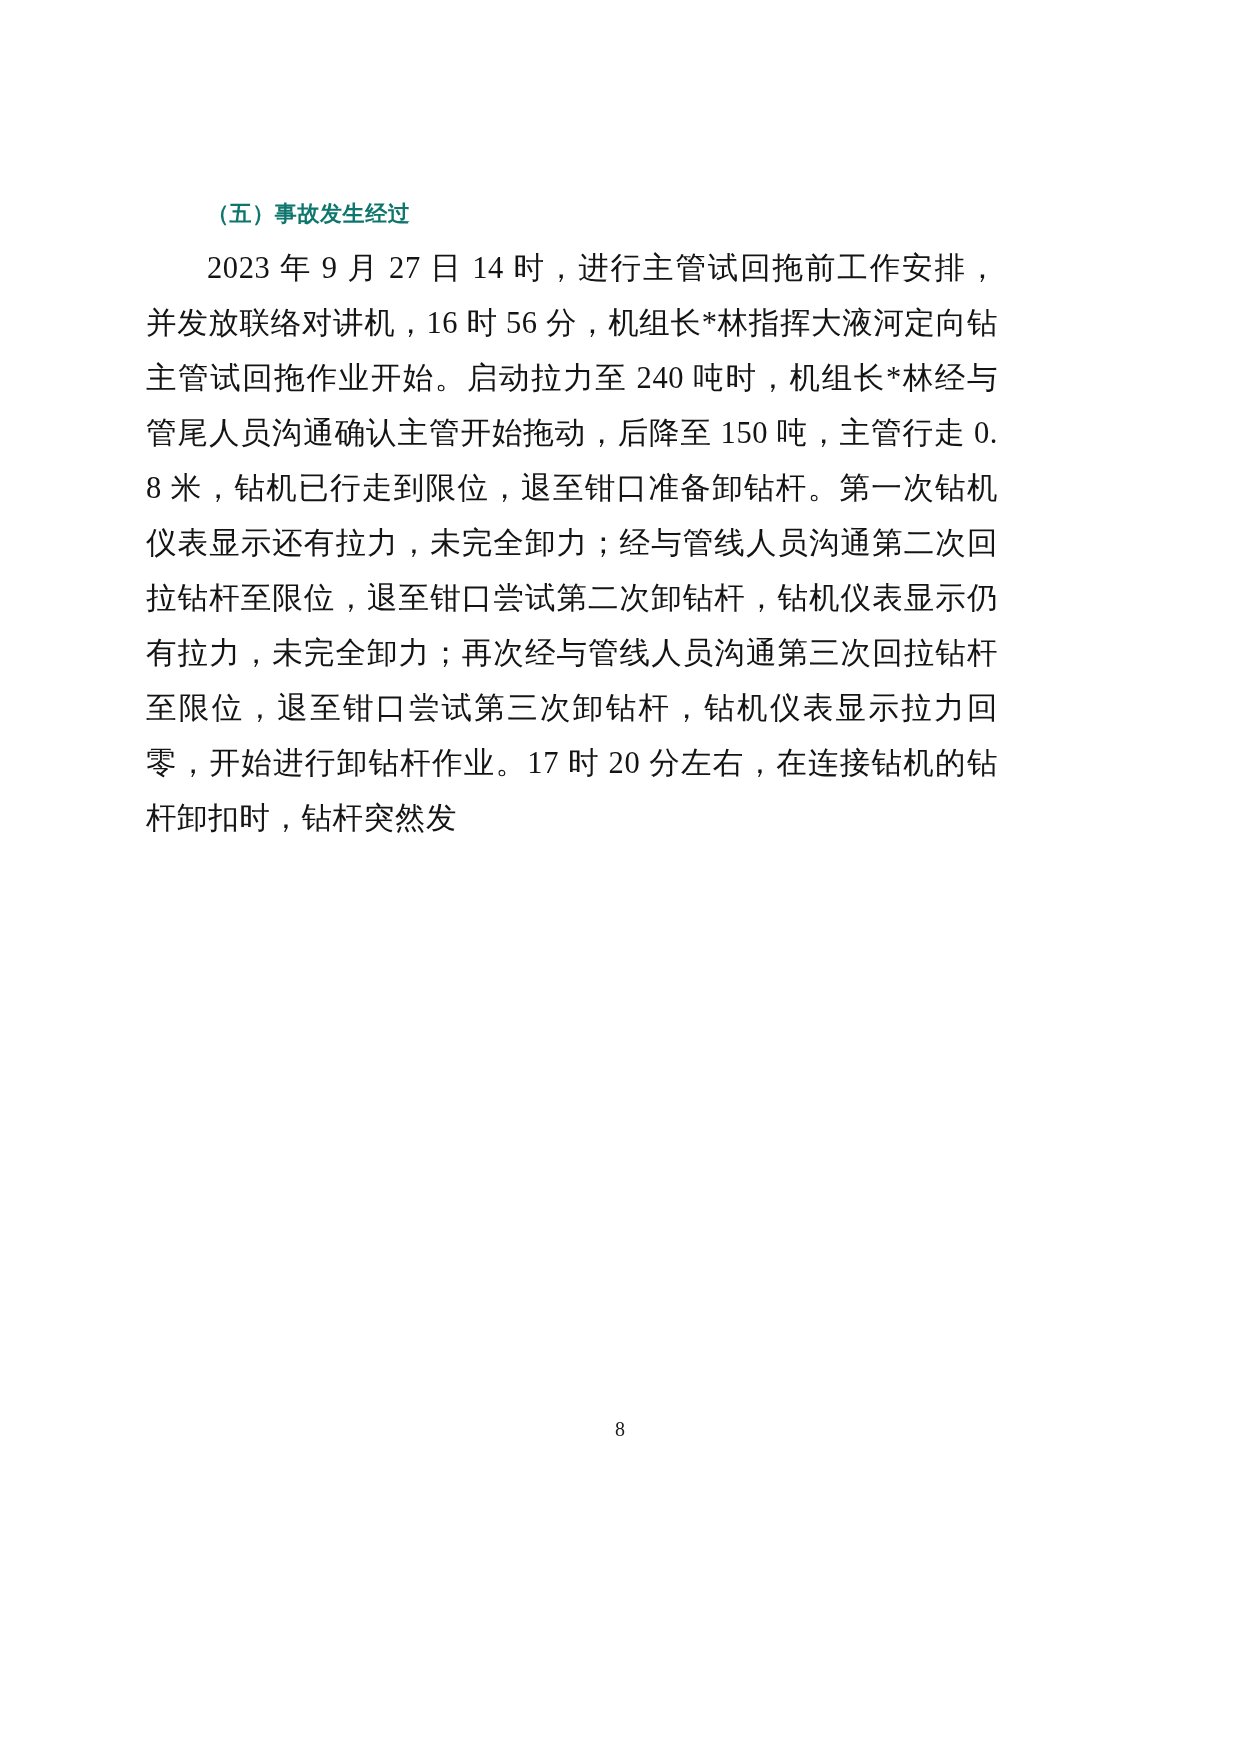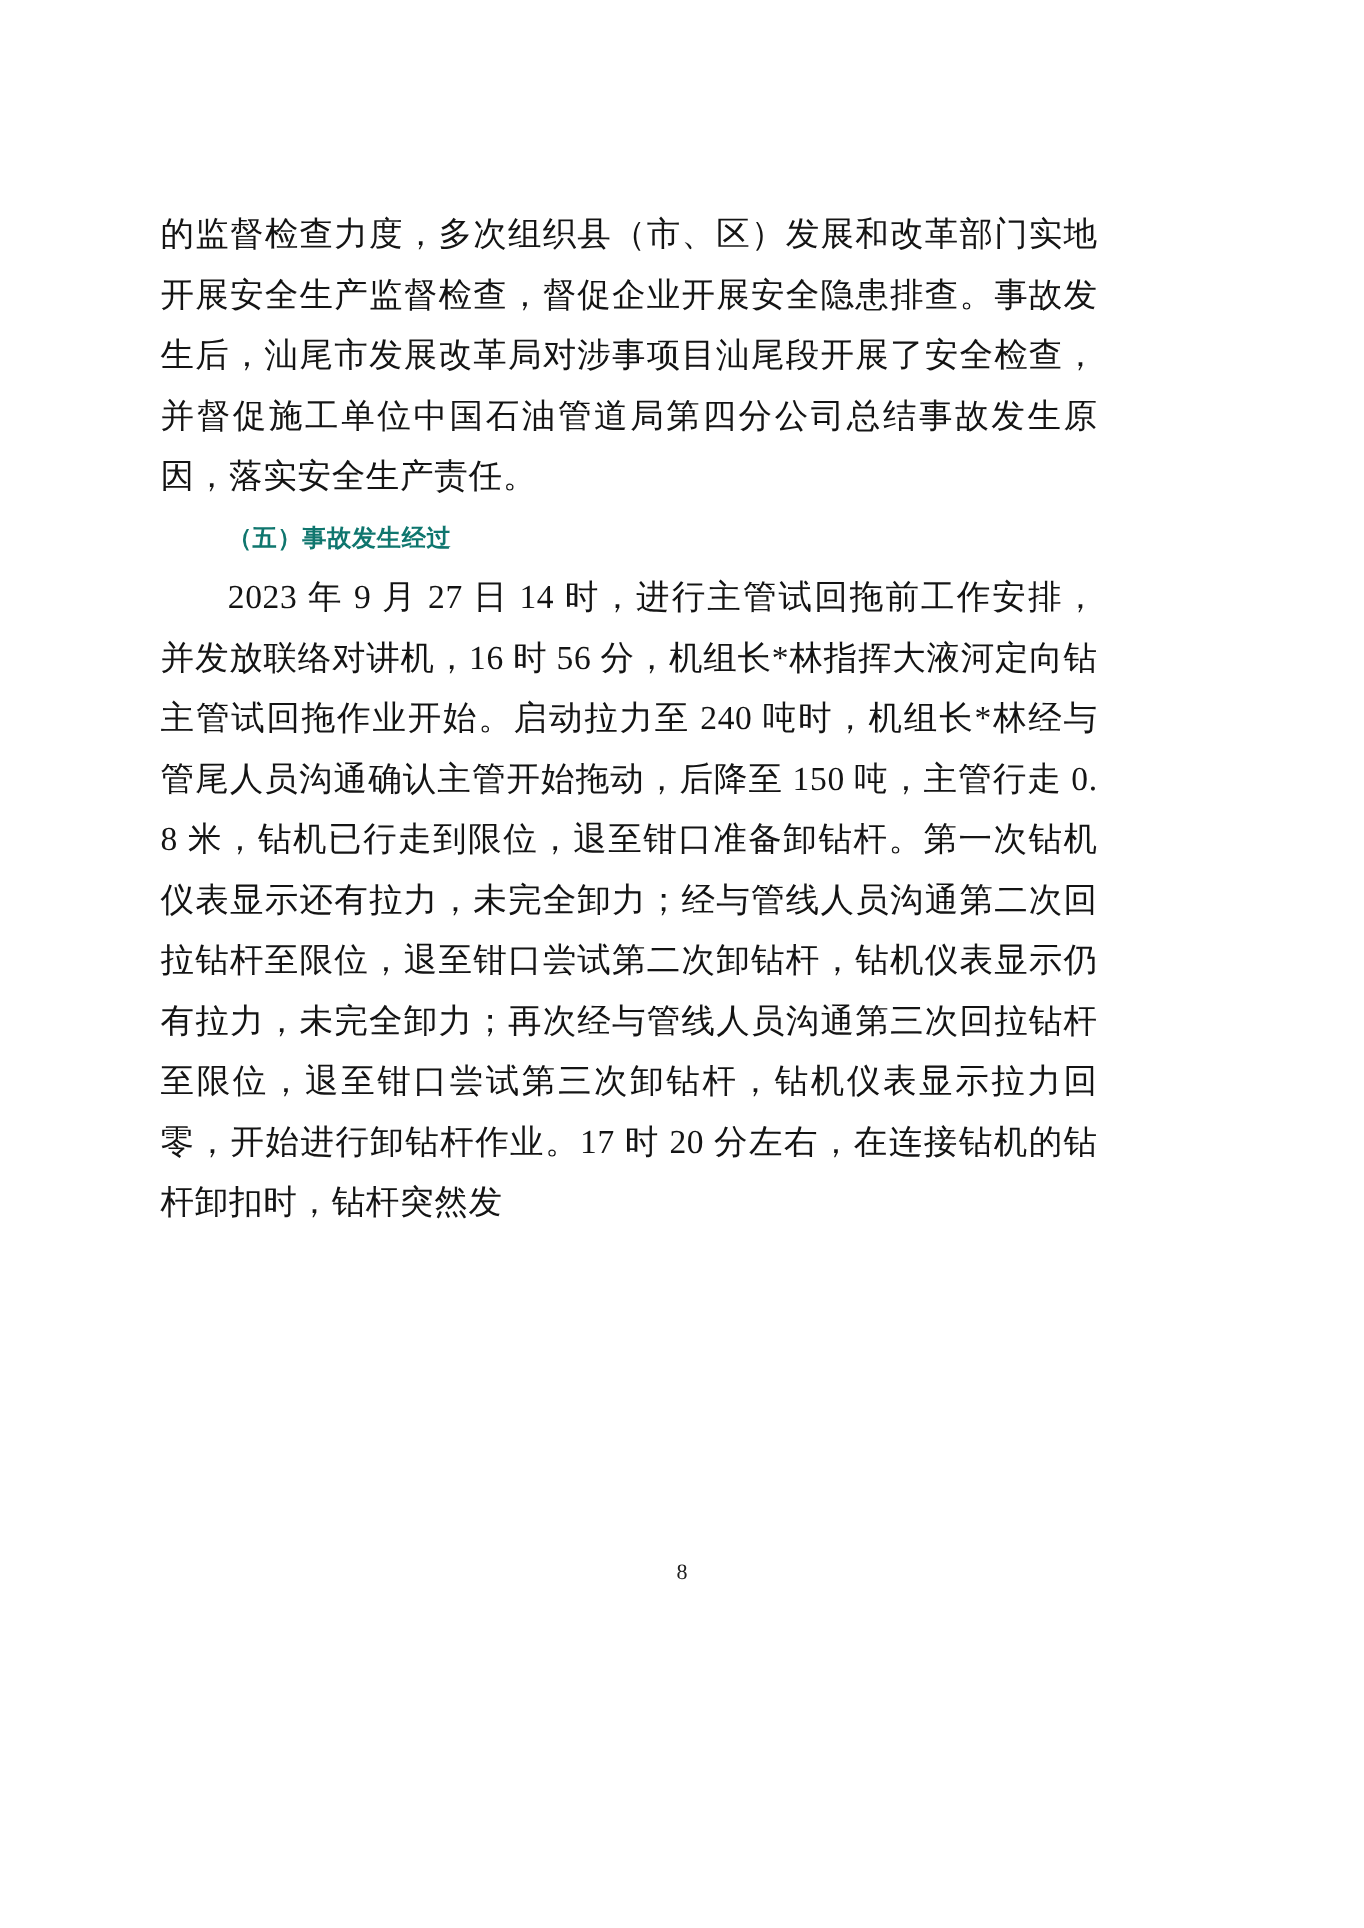--- a/index.html
+++ b/index.html
@@ -71,21 +71,20 @@
     color: #202020;
   }
 </style>
 </head>
 <body>
 
 <div class="page">
 
   <div class="content">
 
-    <p class="para">的监督检查力度，多次组织县（市、区）发展和改革部门实地开展安全生产监督检查，督促企业开展安全隐患排查。事故发生后，汕尾市发展改革局对涉事项目汕尾段开展了安全检查，并督促施工单位中国石油管道局第四分公司总结事故发生原因，落实安全生产责任。</p>
 
     <h2 class="heading">（五）事故发生经过</h2>
 
 
     <p class="para indent">2023 年 9 月 27 日 14 时，进行主管试回拖前工作安排，并发放联络对讲机，16 时 56 分，机组长*林指挥大液河定向钻主管试回拖作业开始。启动拉力至 240 吨时，机组长*林经与管尾人员沟通确认主管开始拖动，后降至 150 吨，主管行走 0.8 米，钻机已行走到限位，退至钳口准备卸钻杆。第一次钻机仪表显示还有拉力，未完全卸力；经与管线人员沟通第二次回拉钻杆至限位，退至钳口尝试第二次卸钻杆，钻机仪表显示仍有拉力，未完全卸力；再次经与管线人员沟通第三次回拉钻杆至限位，退至钳口尝试第三次卸钻杆，钻机仪表显示拉力回零，开始进行卸钻杆作业。17 时 20 分左右，在连接钻机的钻杆卸扣时，钻杆突然发</p>
 
   </div>
 
   <div class="page-number">8</div>
 

